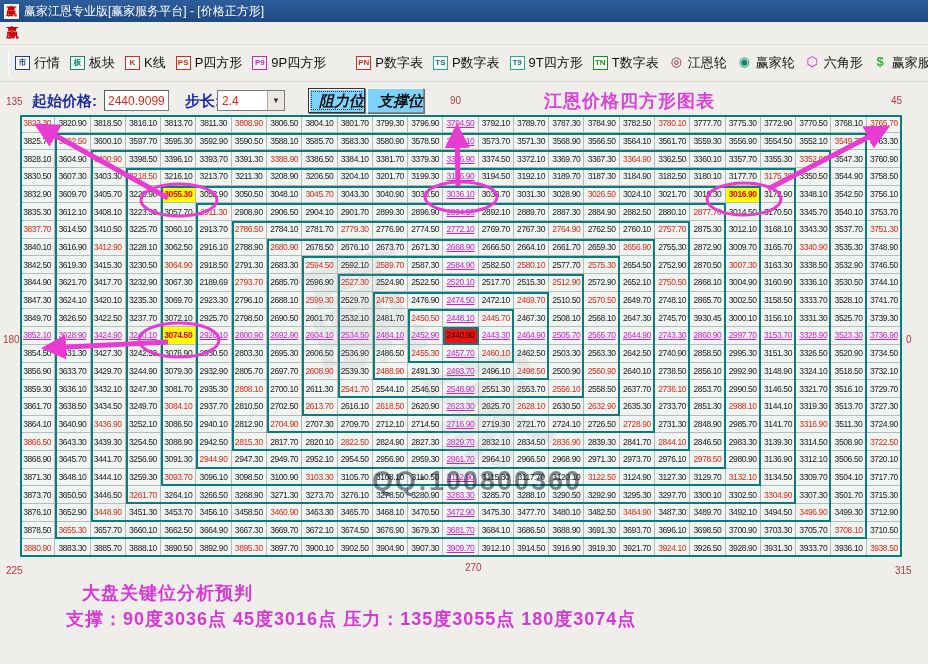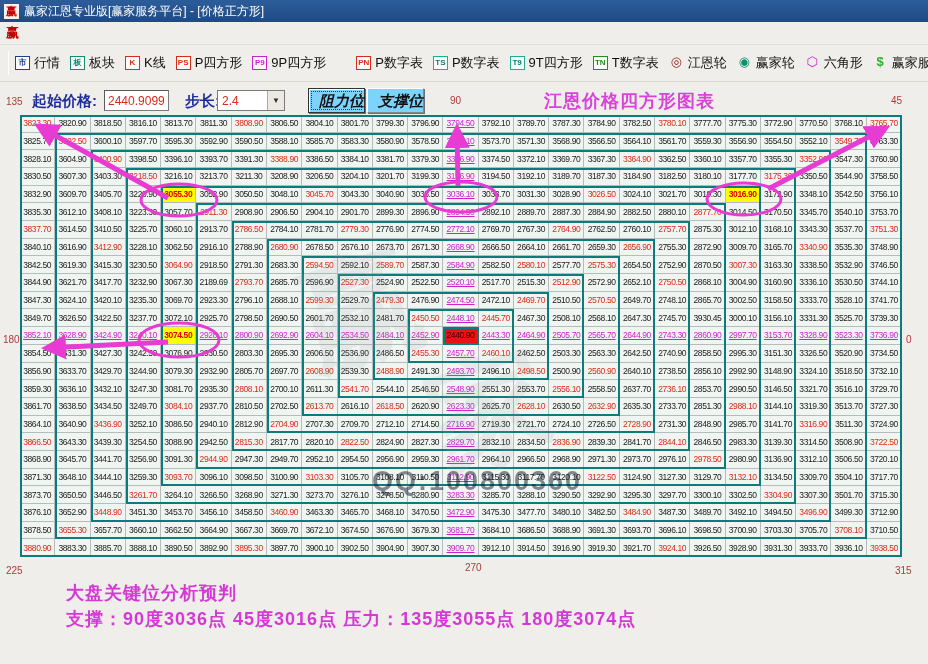--- a/index.html
+++ b/index.html
@@ -798,21 +798,21 @@
   <span class="wm wm-big" style="left:300px;top:230px;">赢</span>
   <span class="wm wm-big" style="left:430px;top:330px;">家</span>
   <span class="wm wm-qq" style="left:372px;top:466px;">QQ:100800360</span>
 
   <span class="angle-label" style="left:3px;top:334px;">180</span>
   <span class="angle-label" style="left:906px;top:334px;">0</span>
   <span class="angle-label" style="left:6px;top:565px;">225</span>
   <span class="angle-label" style="left:445px;top:562px;margin-left:20px;">270</span>
   <span class="angle-label" style="left:895px;top:565px;">315</span>
 
-  <span class="analysis-line" style="left:66px;top:581px;">大盘关键位分析预判</span>
+  <span class="analysis-line" style="left:82px;top:581px;">大盘关键位分析预判</span>
   <span class="analysis-line" style="left:66px;top:607px;">支撑：90度3036点  45度3016点    压力：135度3055点  180度3074点</span>
 
   <svg class="annot" width="928" height="664">
     <defs>
       <marker id="ah" markerWidth="5" markerHeight="5" refX="3.6" refY="2.5" orient="auto">
         <path d="M0,0 L5,2.5 L0,5 z" fill="#e83bd4"></path>
       </marker>
     </defs>
     <line x1="168" y1="198" x2="40" y2="127" stroke="#e83bd4" stroke-width="5" marker-end="url(#ah)"></line>
     <line x1="458" y1="186" x2="457" y2="130" stroke="#e83bd4" stroke-width="5" marker-end="url(#ah)"></line>

